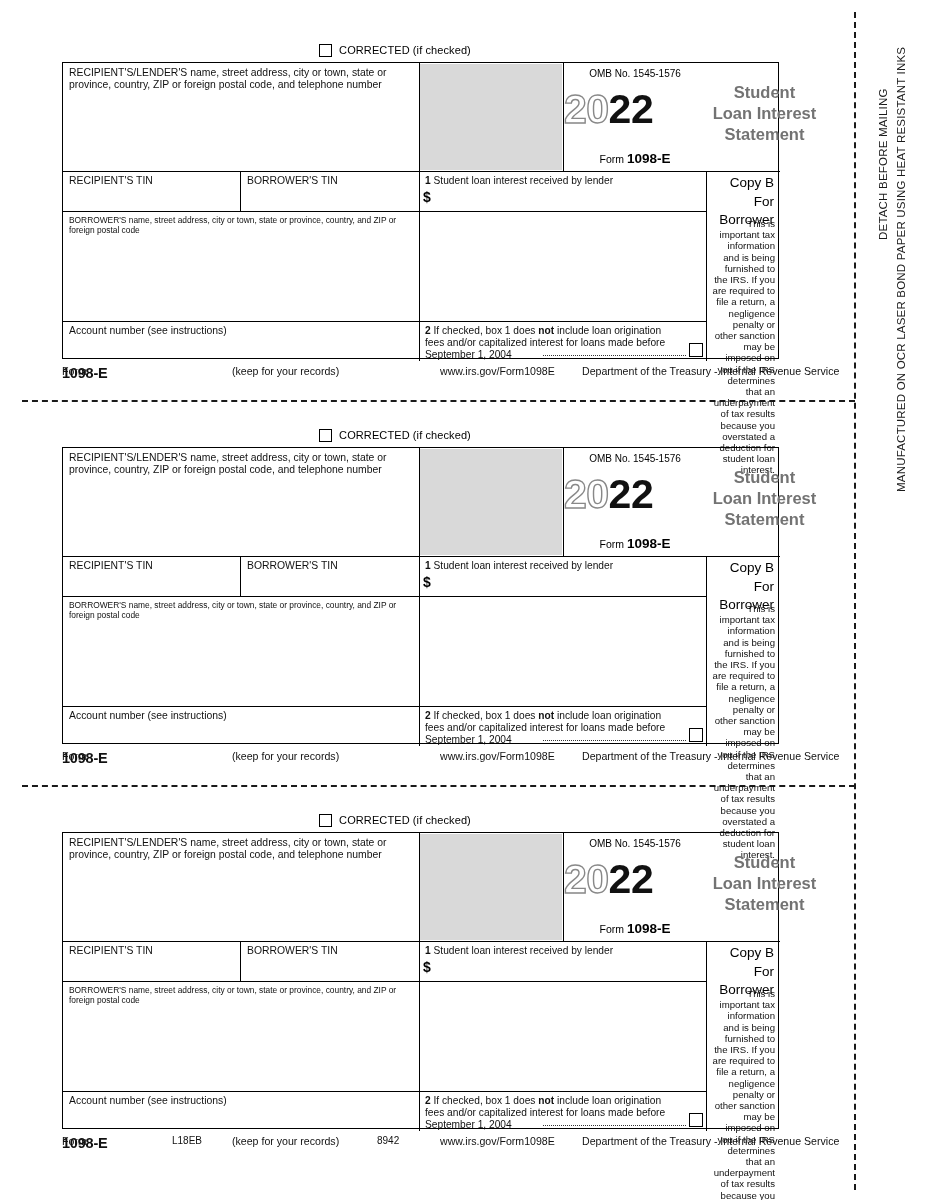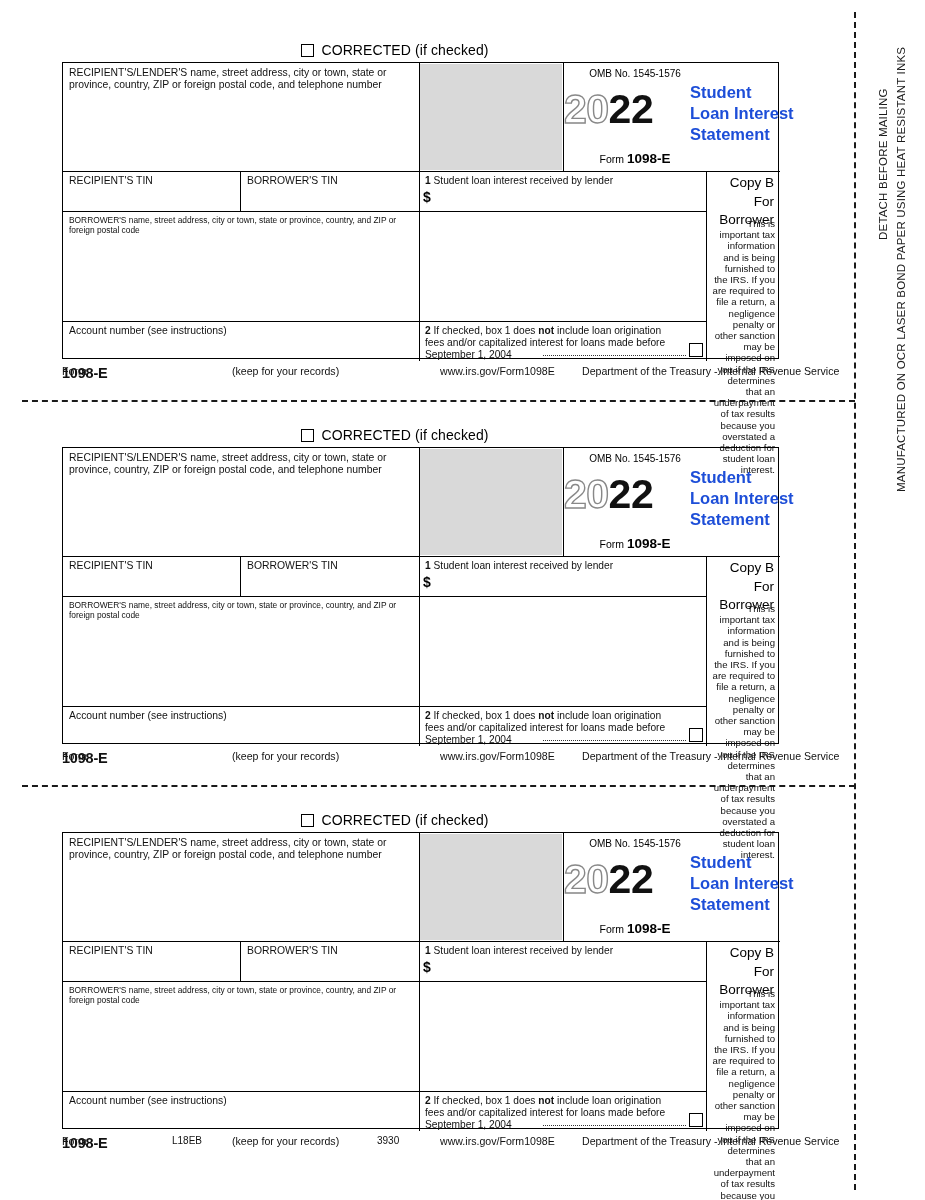--- a/index.html
+++ b/index.html
@@ -61,21 +61,21 @@
     align-items: center;
     height: 20px;
   }
   .corrected-box {
     width: 13px; height: 13px;
     border: 1.4px solid #000;
     background: #fff;
     margin-right: 7px;
   }
   .corrected-label {
-    font-size: 14px;
+    font-size: 11px;
     letter-spacing: 0.1px;
   }
 
   
   .grid {
     position: absolute;
     left: 62px;
     top: 22px;
     width: 717px;
     height: 297px;
@@ -134,25 +134,25 @@
     position: absolute;
     width: 100%;
     text-align: center;
     font-size: 10.5px;
   }
   .formno b { font-size: 13.5px; }
 
   
   .title-block {
     position: absolute;
-    text-align: left;
+    text-align: center;
     font-weight: bold;
     font-size: 16.5px;
     line-height: 21px;
-    color: #1d4ed8;
+    color: #737373;
   }
 
   .copyb {
     position: absolute;
     text-align: right;
     font-weight: normal;
     font-size: 13.5px;
     line-height: 18.5px;
   }
 
@@ -401,19 +401,19 @@
     <div class="title-block" style="left:690px;top:42px;width:149px;">
       <div>Student</div>
       <div>Loan Interest</div>
       <div>Statement</div>
     </div>
 
     <div class="footer" style="top:325px;">
       <span class="f-form" style="left:0;"><span>Form</span> <b>1098-E</b></span>
       <span style="left:110px;font-size:10px;">L18EB</span>
       <span style="left:170px;">(keep for your records)</span>
-      <span style="left:315px;font-size:10px;">3930</span>
+      <span style="left:315px;font-size:10px;">8942</span>
       <span style="left:378px;">www.irs.gov/Form1098E</span>
       <span style="left:520px;">Department of the Treasury - Internal Revenue Service</span>
     </div>
   </div>
 
 </div>
 
 </body></html>

